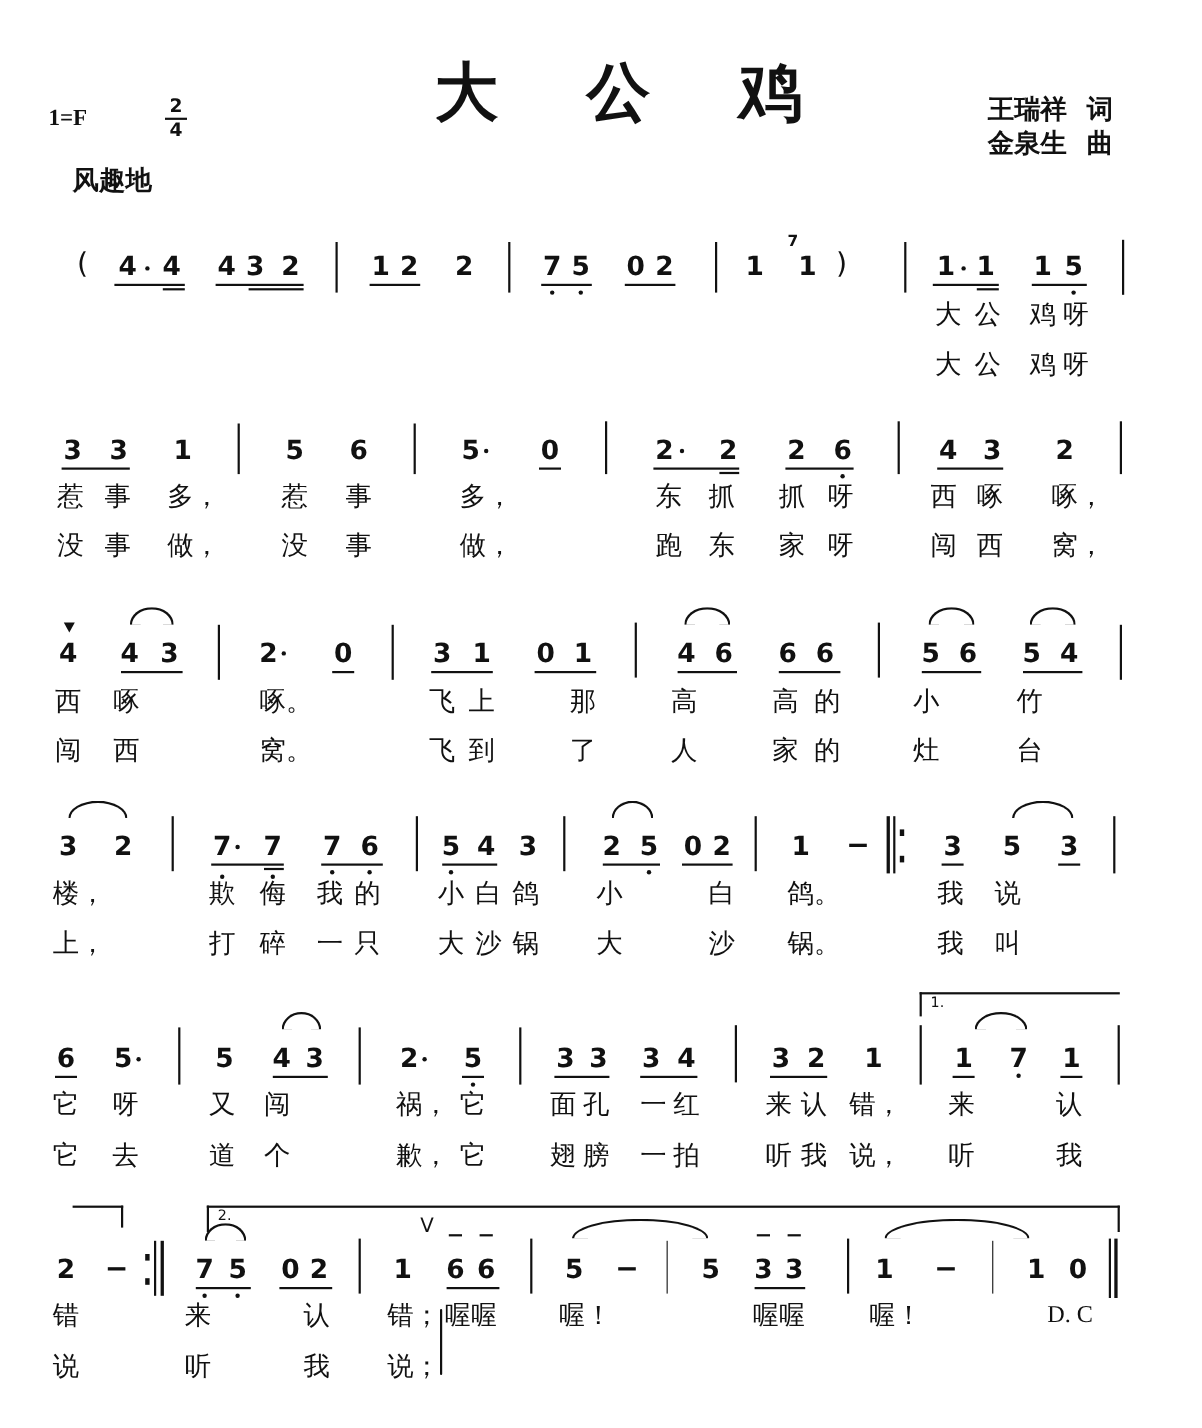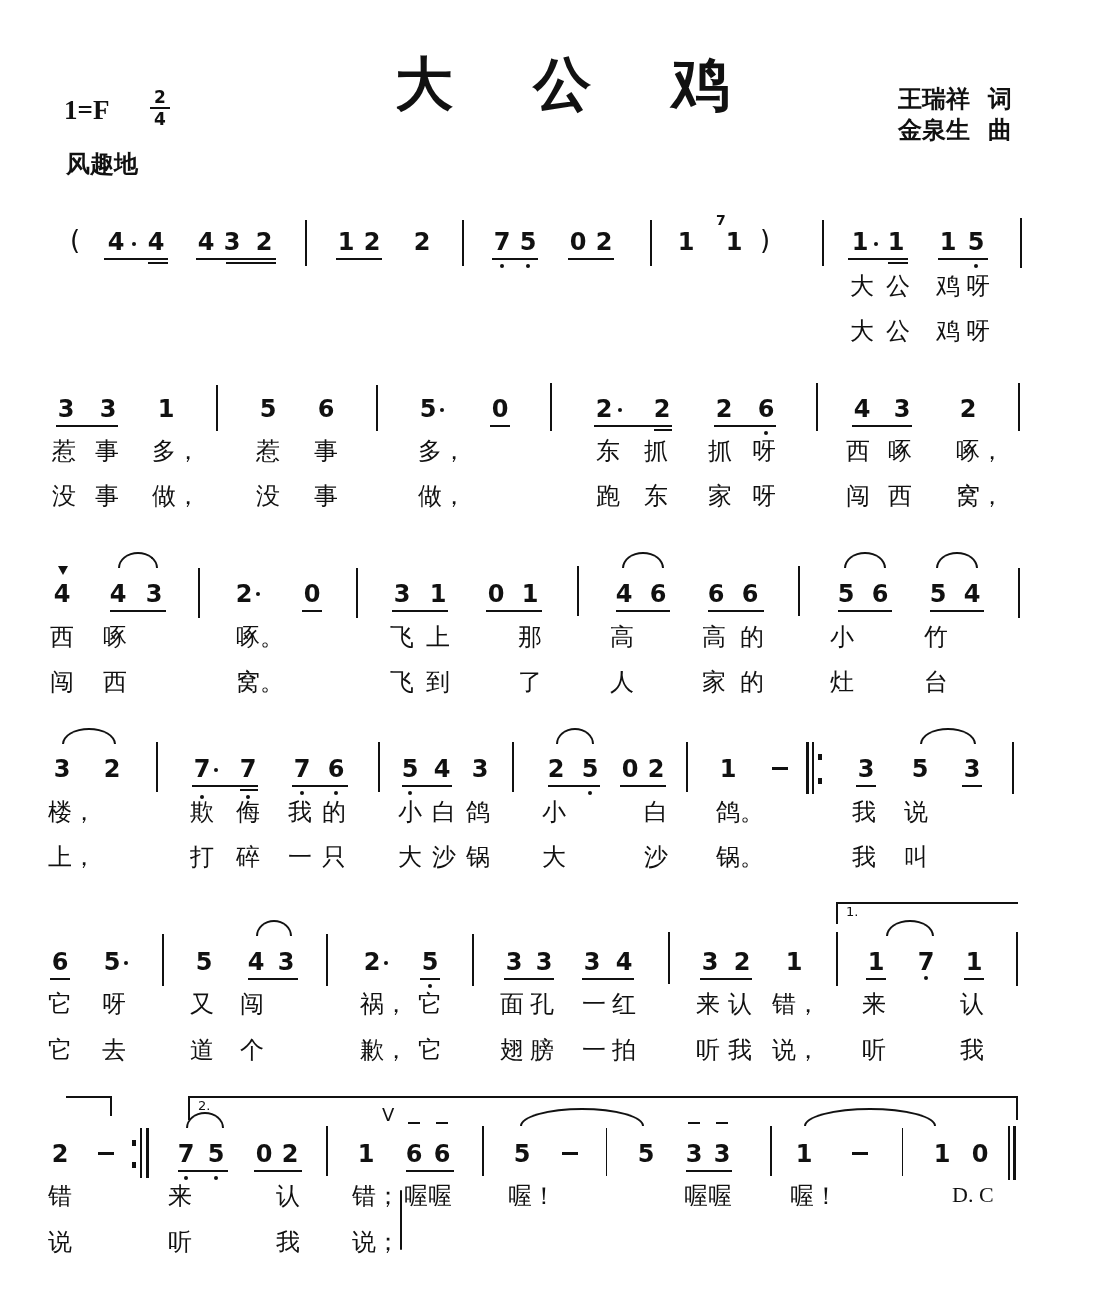--- a/index.html
+++ b/index.html
@@ -1,20 +1,20 @@
 <!DOCTYPE html>
 <html><head>
 <meta charset="utf-8">
 <style>
   html, body { margin:0; padding:0; background:#fff; }
   body { width:1093px; height:1298px; position:relative; overflow:hidden;
          font-family:"DejaVu Sans","Liberation Sans",sans-serif; color:#111; }
   .abs { position:absolute; }
   .title { left:395px; top:46px; font-size:58px; font-weight:bold; letter-spacing:30px; }
-  .key { left:64px; top:95px; font-size:27px; font-weight:bold; font-family:"Liberation Serif","DejaVu Serif",serif; }
+  .key { left:44px; top:95px; font-size:21px; font-weight:bold; font-family:"Liberation Serif","DejaVu Serif",serif; }
   .tsig { left:150px; top:88px; width:20px; text-align:center; font-size:17px; font-weight:bold; line-height:18px; }
   .tsig .bar { height:2px; background:#111; margin:1px 0; }
   .tempo { left:66px; top:148px; font-size:24px; font-weight:bold; }
   .credits { left:898px; top:84px; font-size:24px; font-weight:bold; line-height:31px; }
   .credits .row span.role { margin-left:18px; }
 
   .n { position:absolute; font-size:24px; font-weight:bold; width:20px; text-align:center; line-height:28px; }
   .dash { position:absolute; width:16px; height:3px; background:#111; }
   .ul { position:absolute; height:2px; background:#111; }
   .bl { position:absolute; width:2px; background:#111; }

